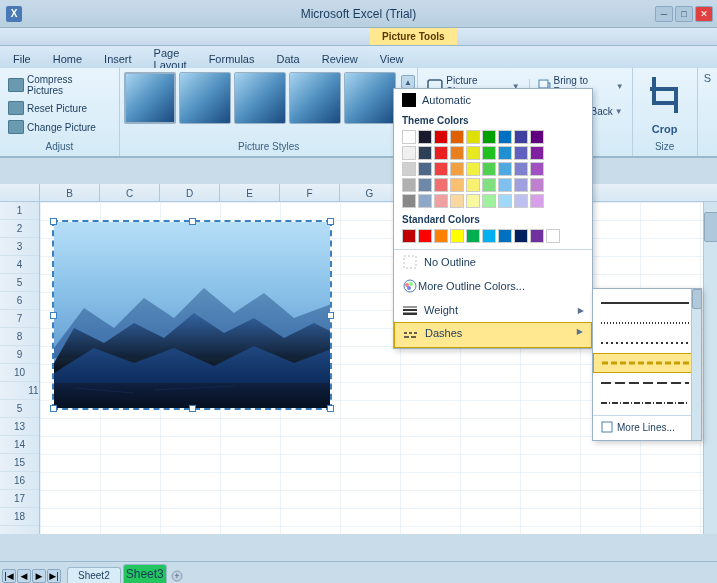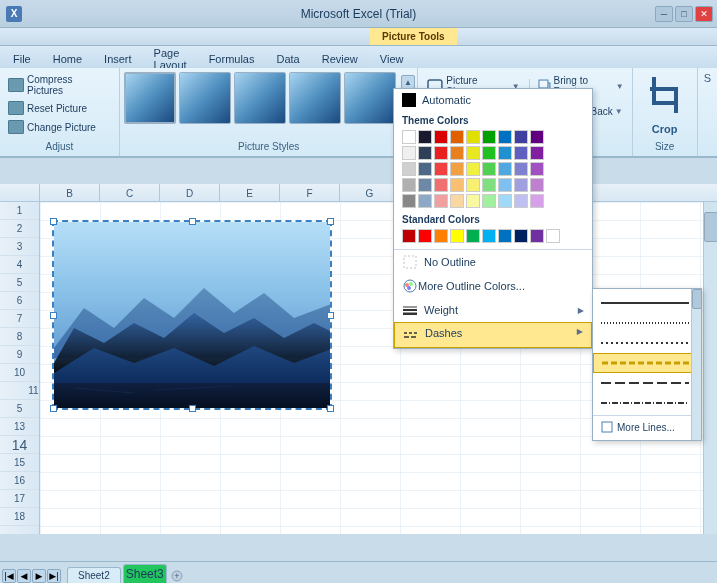--- a/index.html
+++ b/index.html
@@ -282,21 +282,21 @@
         <div style="height:18px;border-bottom:1px solid #d0e0ec;display:flex;align-items:center;justify-content:center;font-size:10px;color:#3a5a7a;">4</div>
         <div style="height:18px;border-bottom:1px solid #d0e0ec;display:flex;align-items:center;justify-content:center;font-size:10px;color:#3a5a7a;">5</div>
         <div style="height:18px;border-bottom:1px solid #d0e0ec;display:flex;align-items:center;justify-content:center;font-size:10px;color:#3a5a7a;">6</div>
         <div style="height:18px;border-bottom:1px solid #d0e0ec;display:flex;align-items:center;justify-content:center;font-size:10px;color:#3a5a7a;">7</div>
         <div style="height:18px;border-bottom:1px solid #d0e0ec;display:flex;align-items:center;justify-content:center;font-size:10px;color:#3a5a7a;">8</div>
         <div style="height:18px;border-bottom:1px solid #d0e0ec;display:flex;align-items:center;justify-content:center;font-size:10px;color:#3a5a7a;">9</div>
         <div style="height:18px;border-bottom:1px solid #d0e0ec;display:flex;align-items:center;justify-content:center;font-size:10px;color:#3a5a7a;">10</div>
         <div style="height:18px;border-bottom:1px solid #d0e0ec;display:flex;align-items:center;justify-content:center;font-size:10px;color:#3a5a7a;padding-left:28px;">11</div>
         <div style="height:18px;border-bottom:1px solid #d0e0ec;display:flex;align-items:center;justify-content:center;font-size:10px;color:#3a5a7a;">5</div>
         <div style="height:18px;border-bottom:1px solid #d0e0ec;display:flex;align-items:center;justify-content:center;font-size:10px;color:#3a5a7a;">13</div>
-        <div style="height:18px;border-bottom:1px solid #d0e0ec;display:flex;align-items:center;justify-content:center;font-size:14px;color:#3a5a7a;">14</div>
+        <div style="height:18px;border-bottom:1px solid #d0e0ec;display:flex;align-items:center;justify-content:center;font-size:10px;color:#3a5a7a;">14</div>
         <div style="height:18px;border-bottom:1px solid #d0e0ec;display:flex;align-items:center;justify-content:center;font-size:10px;color:#3a5a7a;">15</div>
         <div style="height:18px;border-bottom:1px solid #d0e0ec;display:flex;align-items:center;justify-content:center;font-size:10px;color:#3a5a7a;">16</div>
         <div style="height:18px;border-bottom:1px solid #d0e0ec;display:flex;align-items:center;justify-content:center;font-size:10px;color:#3a5a7a;">17</div>
         <div style="height:18px;border-bottom:1px solid #d0e0ec;display:flex;align-items:center;justify-content:center;font-size:10px;color:#3a5a7a;">18</div>
       </div>
 
       <div style="flex:1;overflow:hidden;position:relative;">
 
         <div style="position:absolute;top:0;left:0;width:100%;height:100%;">
           <svg width="100%" height="100%" style="position:absolute;top:0;left:0;">

